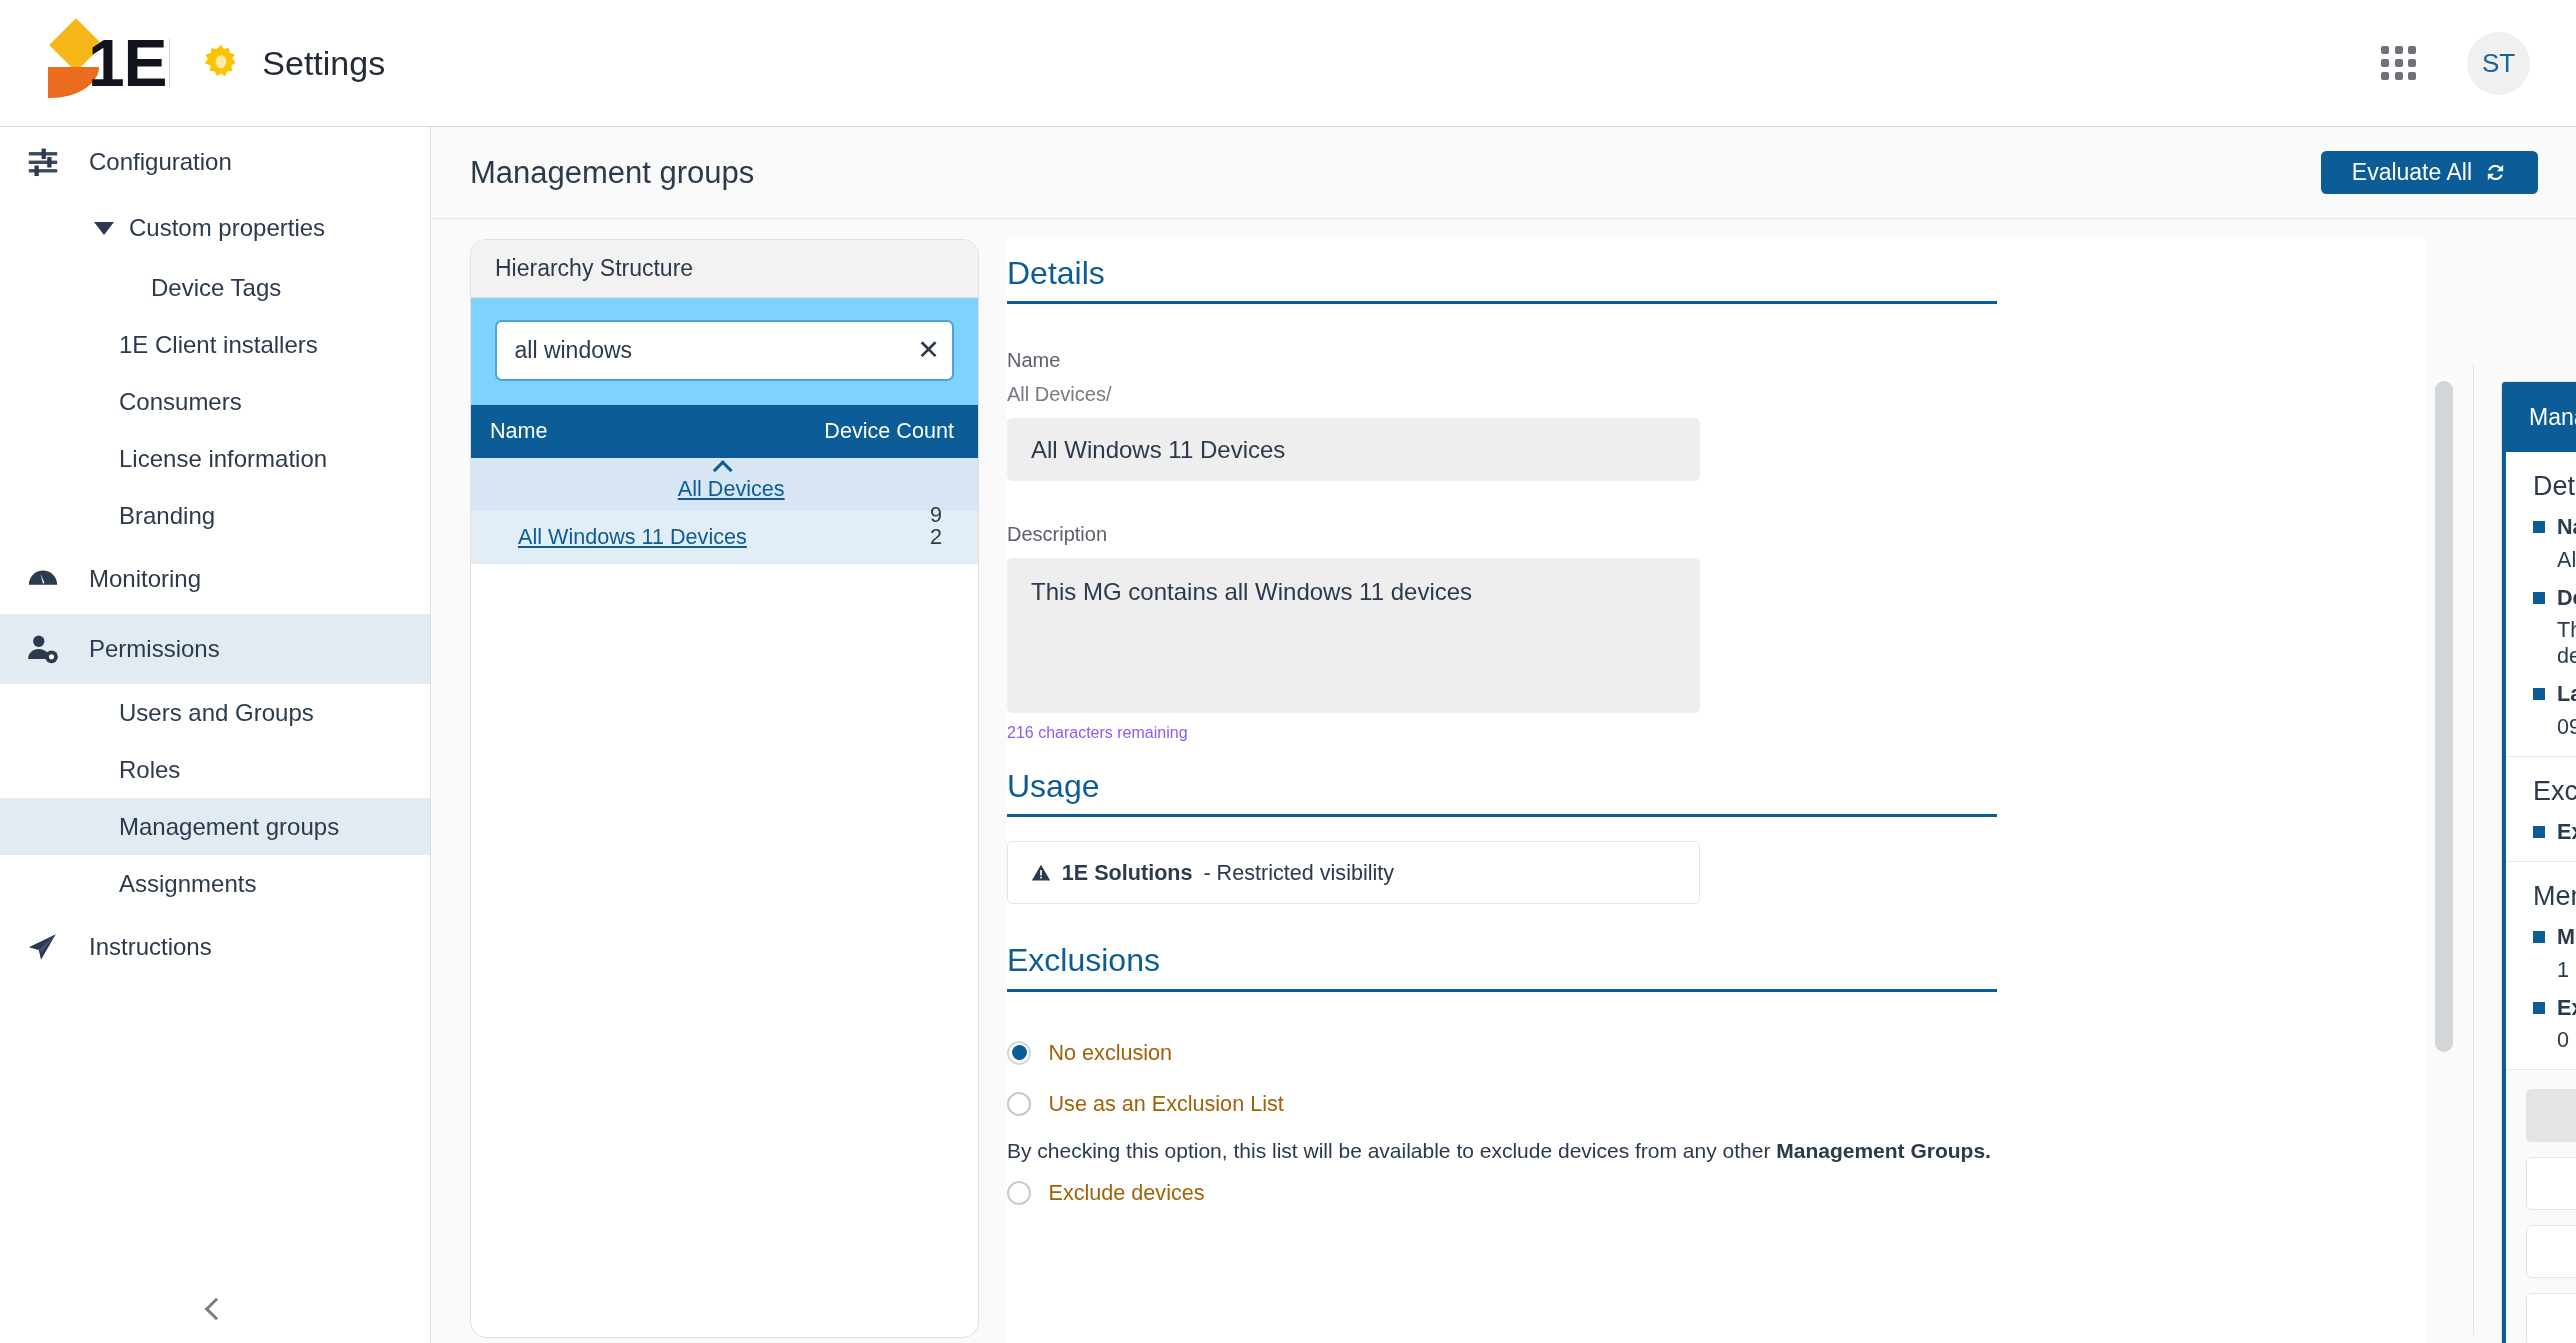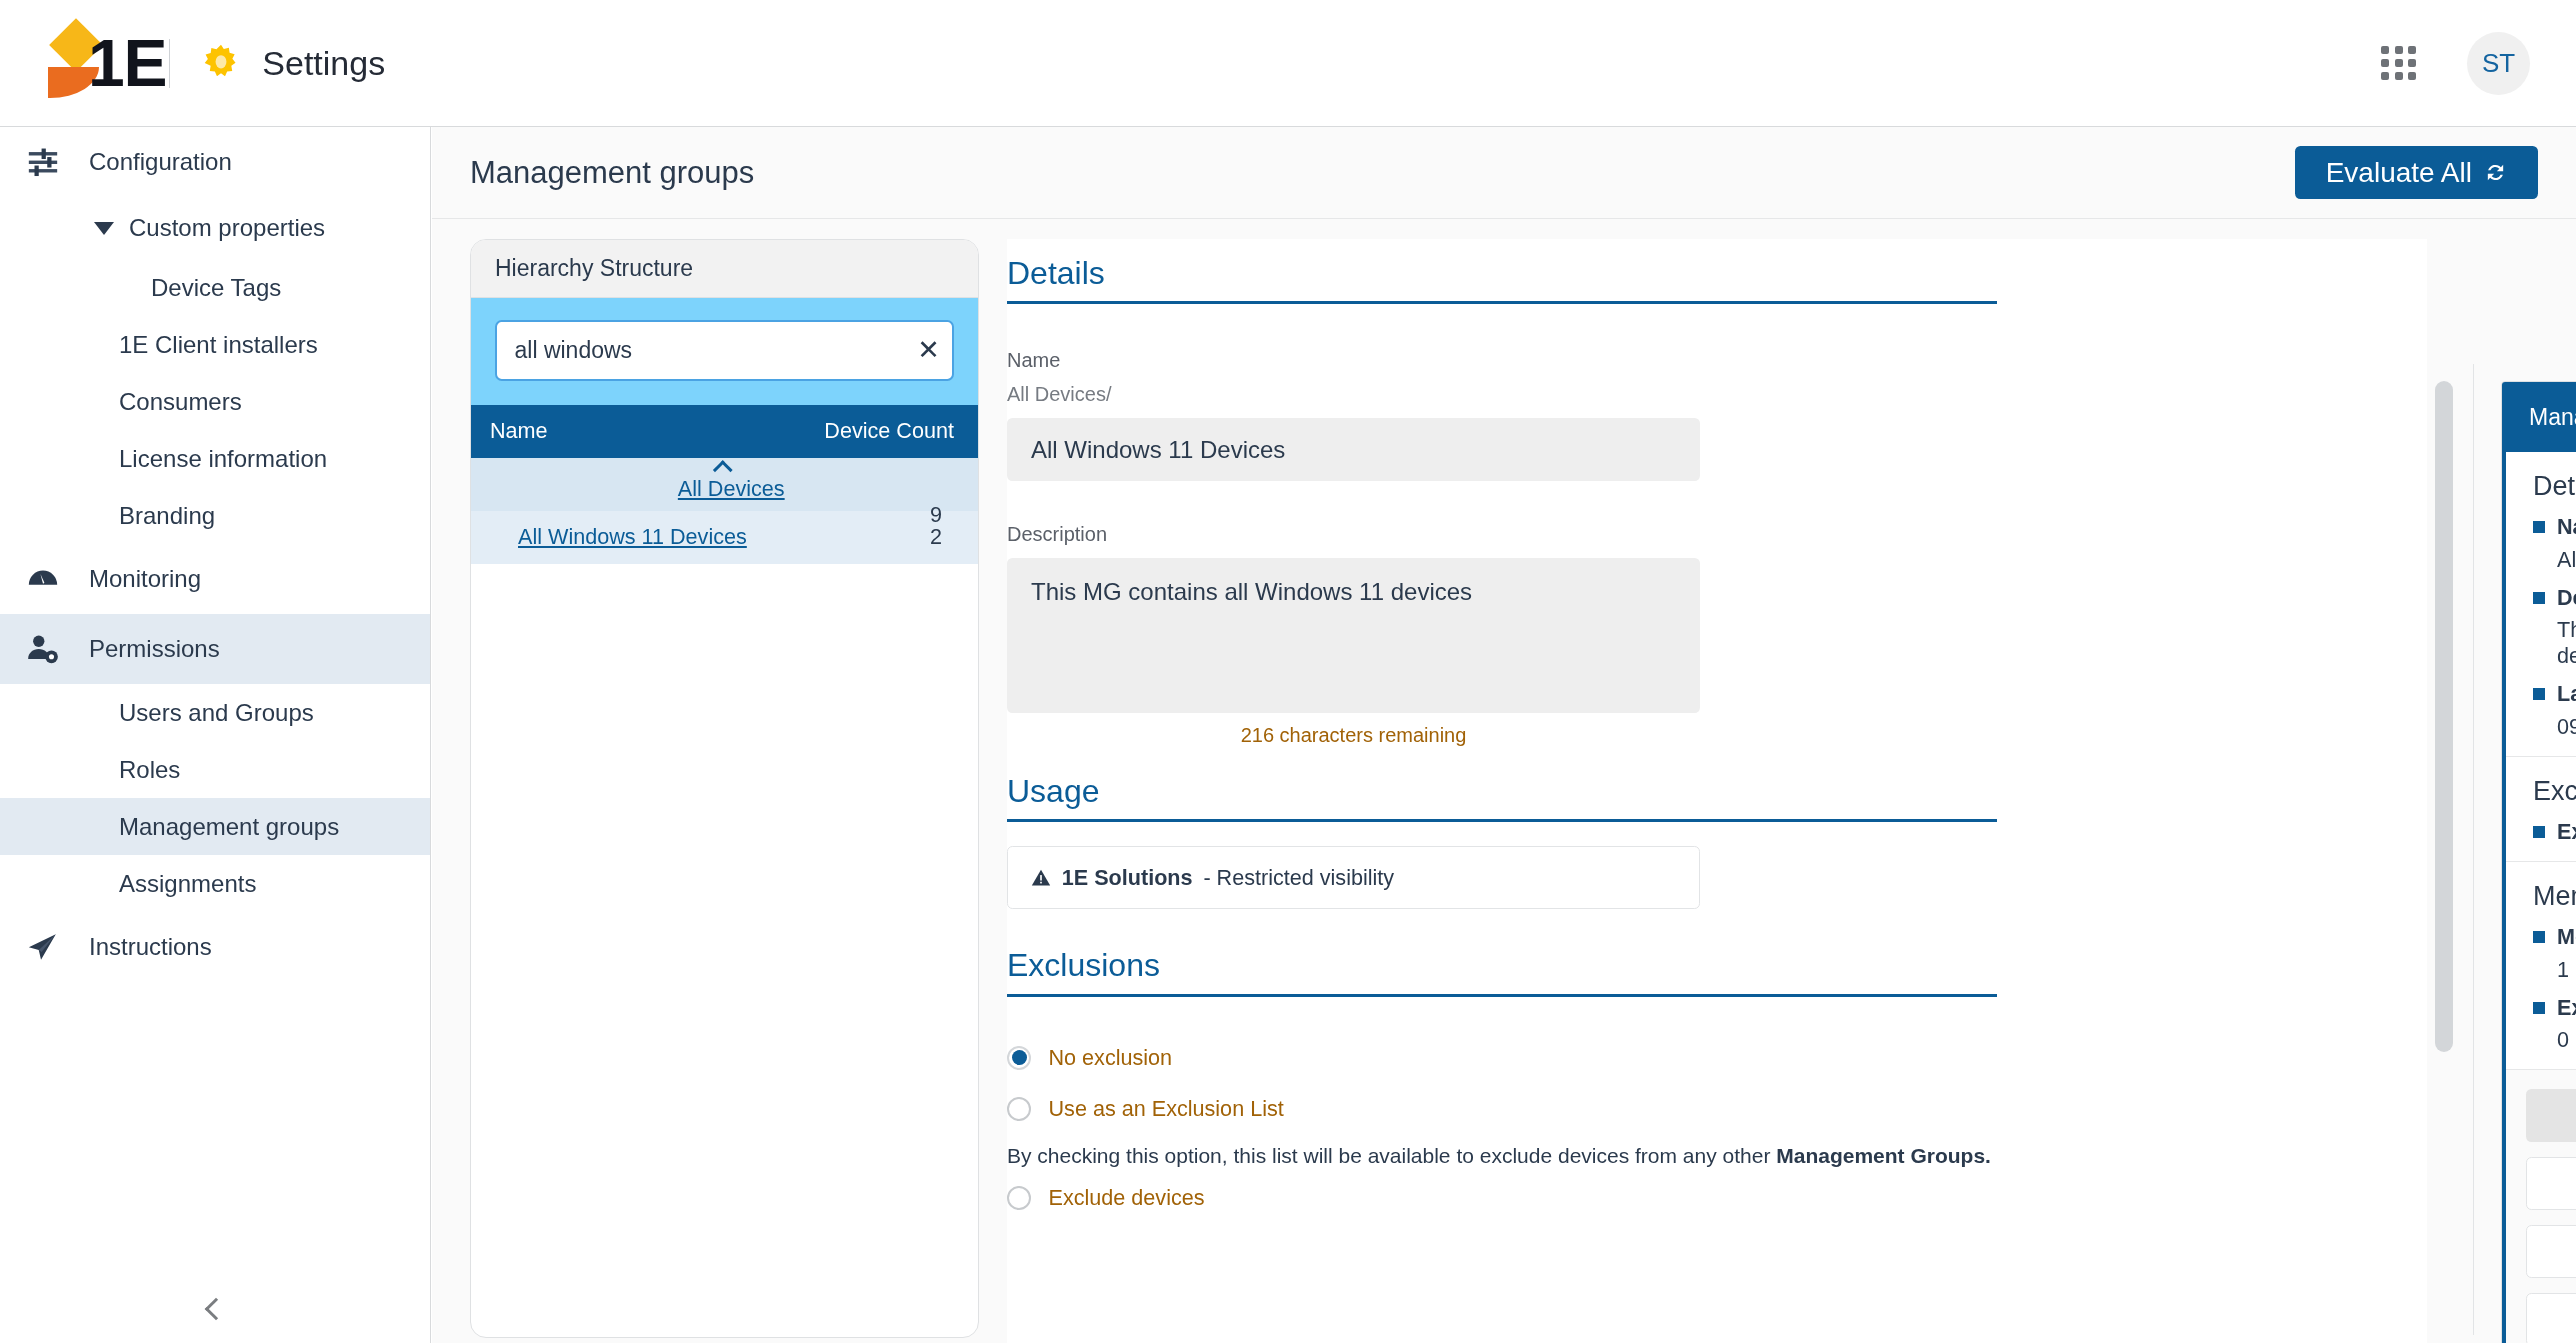--- a/index.html
+++ b/index.html
@@ -82,21 +82,21 @@
   
   .content { position: absolute; left: 432px; top: 127px; width: 2144px; height: 1217px; background: #fafafa; }
   .page-header {
     position: relative; height: 92px; background: #fafafa;
     display: flex; align-items: center; border-bottom: 0.7px solid #e6e7e8;
   }
   .page-title { font-size: 31px; color: #2b3a4d; margin-left: 38px; }
   .evaluate-btn {
     margin-left: auto; margin-right: 38px;
     background: #0b5c97; color: #ffffff; border: none; border-radius: 5.4px;
-    height: 53px; padding: 0 31px; font-size: 28px; cursor: pointer;
+    height: 43px; padding: 0 31px; font-size: 23px; cursor: pointer;
     display: flex; align-items: center; gap: 12px;
     font-family: "Liberation Sans", sans-serif;
   }
 
   
   .hierarchy {
     position: absolute; left: 38px; top: 112px; width: 509px;
     background: #ffffff; border: 0.7px solid #dfe1e3; border-radius: 16px;
     height: 1099px; overflow: hidden;
   }
@@ -150,21 +150,21 @@
   .field-label { font-size: 20px; color: #5b6069; }
   .field-sub { font-size: 20px; color: #767b82; margin-top: 10.8px; }
   .readonly-box {
     background: #eeeeee; border-radius: 5.4px; font-size: 24px; color: #2b3a4d;
     padding: 17.5px 24px; margin-top: 12px; width: 693px;
   }
   .readonly-area {
     background: #eeeeee; border-radius: 5.4px; font-size: 24px; color: #2b3a4d;
     padding: 20px 24px; margin-top: 12px; width: 693px; height: 155px;
   }
-  .char-count { font-size: 20px; color: #a16207; width: 693px; text-align: center; margin-top: 10.8px; }
+  .char-count { font-size: 16px; color: #8b5cf6; width: 693px; text-align: left; margin-top: 10.8px; }
   .usage-text { font-size: 21.6px; color: #2b3a4d; margin-top: 32px; }
   .usage-box {
     margin-top: 24px; width: 693px; border: 0.7px solid #e2e4e6; border-radius: 5.4px;
     padding: 17.5px 23px; font-size: 21.6px; color: #2b3a4d; display: flex; align-items: center; gap: 10.8px;
   }
   .radio-row { display: flex; align-items: center; margin-top: 9.4px; height: 42px; cursor: pointer; }
   .radio {
     width: 24px; height: 24px; border-radius: 50%; border: 2px solid #c7cacd;
     background: #ffffff; margin-right: 17.5px; flex: 0 0 24px; position: relative;
   }

